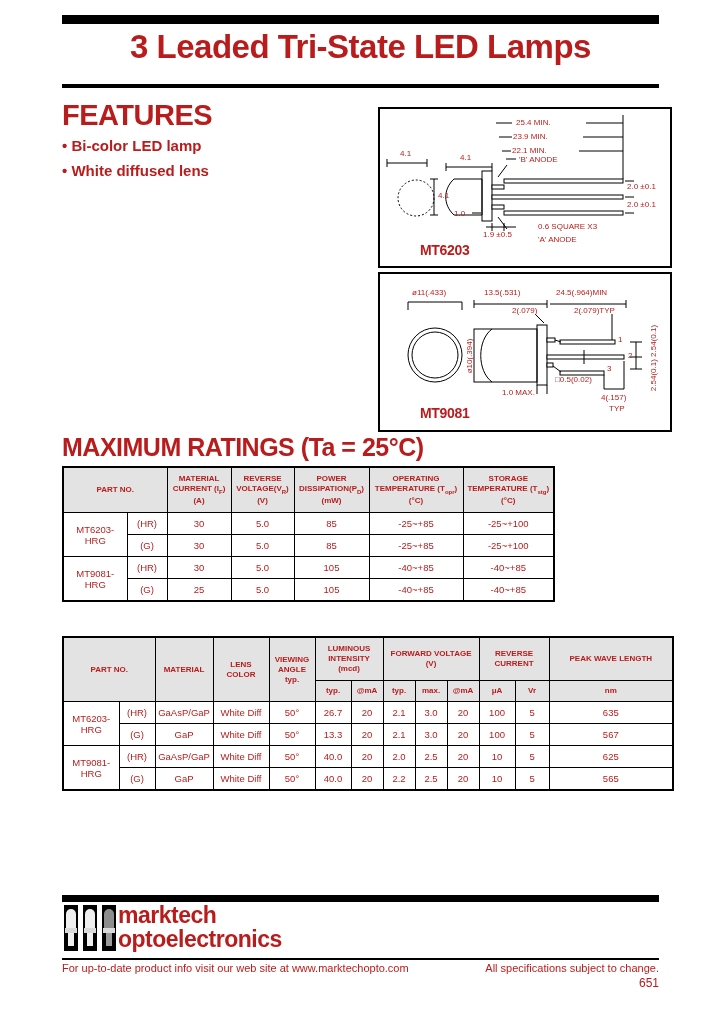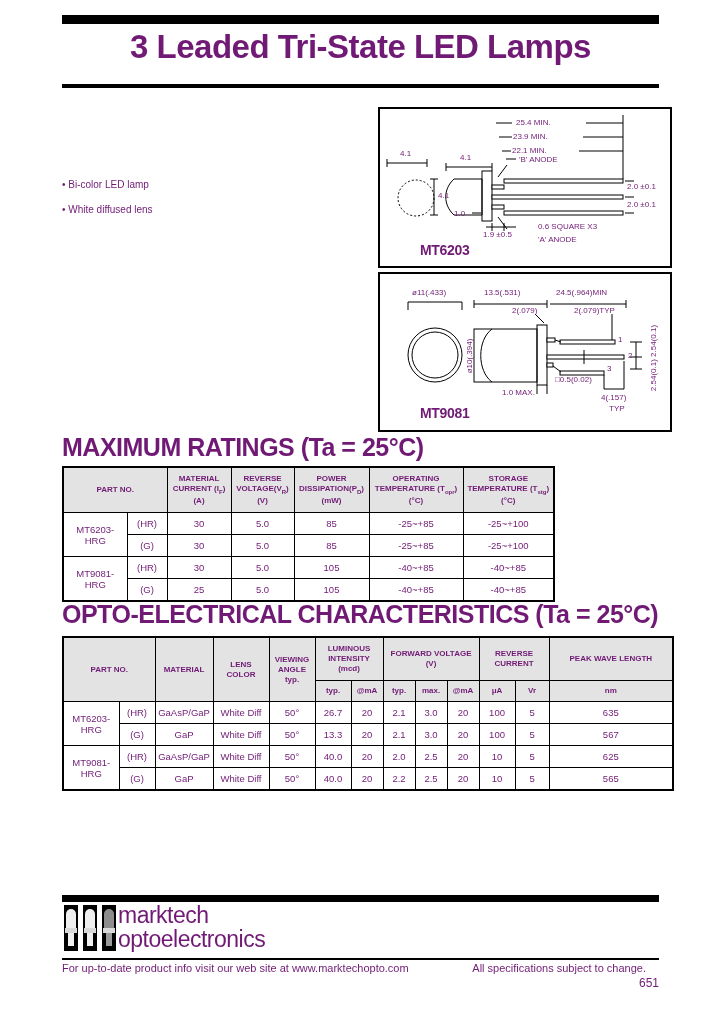--- a/index.html
+++ b/index.html
@@ -1,22 +1,22 @@
 <!DOCTYPE html>
 <html><head>
 <meta charset="utf-8">
 <style>
   html,body{margin:0;padding:0;background:#fff;}
-  .page{position:relative;width:720px;height:1012px;background:#fff;color:#701a75;
+  .page{position:relative;width:720px;height:1012px;background:#fff;color:#b91c1c;
         font-family:"Liberation Sans",sans-serif;overflow:hidden;}
   .rule{position:absolute;background:#000;}
   .title{position:absolute;left:62px;top:28px;width:597px;text-align:center;
          font-size:33px;font-weight:bold;letter-spacing:-0.5px;}
   .features-h{position:absolute;left:62px;top:99px;font-size:29px;font-weight:bold;letter-spacing:-0.5px;}
-  .bullet{position:absolute;font-size:10px;font-weight:normal;margin-top:42px;}
+  .bullet{position:absolute;font-size:15px;font-weight:bold;}
   .sec-h{position:absolute;font-size:25px;font-weight:bold;letter-spacing:-0.5px;}
 
   
   .diagram{position:absolute;width:290px;border:2px solid #000;background:#fff;}
   .diagram svg{position:absolute;left:0;top:0;}
   .dlab{position:absolute;font-size:8px;line-height:9px;white-space:nowrap;}
   .vlab{position:absolute;font-size:8px;white-space:nowrap;
         transform:translate(-50%,-50%) rotate(-90deg);}
   .dname{position:absolute;font-size:14px;font-weight:bold;letter-spacing:-0.3px;}
 
@@ -36,38 +36,39 @@
 
   
   .logo-icons{position:absolute;left:64px;top:905px;display:flex;gap:5px;}
   .led-icon{position:relative;width:14px;height:46px;background:#000;}
   .led-icon .dome{position:absolute;left:2px;top:4px;width:10px;height:19px;
         border-radius:5px 5px 0 0;background:#efefef;}
   .led-icon .band{position:absolute;left:1px;top:23px;width:12px;height:5px;background:#d9d9d9;}
   .led-icon .stem{position:absolute;left:4px;top:28px;width:6px;height:13px;background:#efefef;}
   .led-icon.gray .dome{background:#8d8d8d;}
   .led-icon.gray .stem{background:#9a9a9a;}
-  .brand{position:absolute;left:118px;top:903px;font-size:23px;font-weight:normal;
+  .brand{position:absolute;left:118px;top:903px;font-size:23px;font-weight:bold;
          line-height:24px;letter-spacing:-0.5px;}
   .addr1{position:absolute;right:61px;top:906px;font-size:14px;text-align:right;}
   .addr2{position:absolute;right:61px;top:927px;font-size:15px;text-align:right;}
   .addr2 .b{font-weight:bold;}
   .foot-left{position:absolute;left:62px;top:962px;font-size:11px;}
-  .foot-right{position:absolute;right:74px;top:962px;font-size:11px;}
+  .foot-right{position:absolute;right:61px;top:962px;font-size:11px;}
   .page-num{position:absolute;right:61px;top:976px;font-size:12px;}
 </style>
 </head>
 <body>
 
 <div class="page">
 
   <div class="rule" style="left:62px;top:15px;width:597px;height:9px"></div>
   <div class="title">3 Leaded Tri-State LED Lamps</div>
   <div class="rule" style="left:62px;top:84px;width:597px;height:4px"></div>
 
+  <div class="features-h">FEATURES</div>
   <div class="bullet" style="left:62px;top:137px">• Bi-color LED lamp</div>
   <div class="bullet" style="left:62px;top:162px">• White diffused lens</div>
 
   <div class="diagram" style="left:378px;top:107px;height:157px">
     <svg width="286" height="153" viewBox="0 0 286 153" fill="none" stroke="#000" stroke-width="1">
       <path d="M7 50 v8 M7 54 h40 M47 50 v8"></path>
       <circle cx="36" cy="89" r="18" stroke-dasharray="2 2"></circle>
       <path d="M50 70 h8 M54 70 v36 M50 106 h8"></path>
       <path d="M66 54 v8 M66 58 h46 M112 54 v8"></path>
       <path d="M74 106 C63 96 63 80 74 70 L102 70 L102 106 Z"></path>
@@ -198,21 +199,20 @@
         <td>(G)</td>
         <td>25</td>
         <td>5.0</td>
         <td>105</td>
         <td>-40~+85</td>
         <td>-40~+85</td>
       </tr>
     </tbody>
   </table>
 
-  <div class="sec-h" style="left:62px;top:600px">OPTO-ELECTRICAL CHARACTERISTICS (Ta = 25°C)</div>
 
   <table class="t t2" style="left:62px;top:636px;width:610px">
     <colgroup>
       <col style="width:56px">
         <col style="width:36px">
         <col style="width:58px">
         <col style="width:56px">
       <col style="width:46px">
         <col style="width:36px">
         <col style="width:32px">

